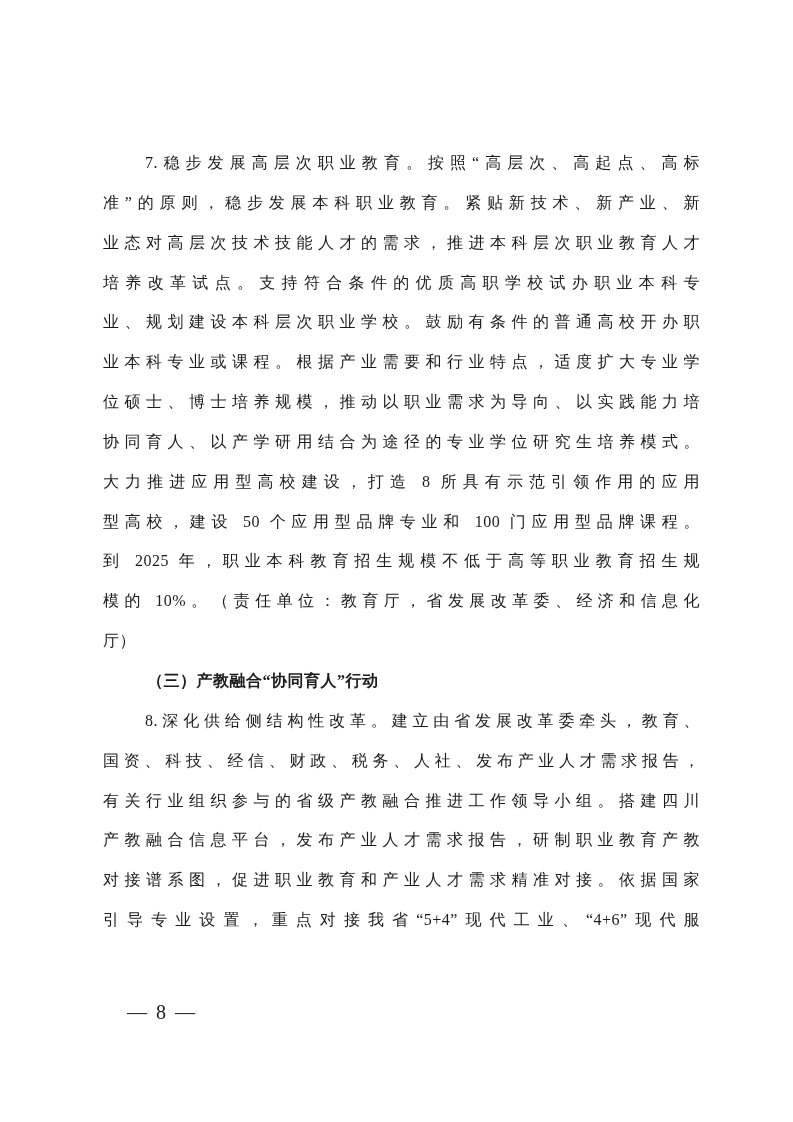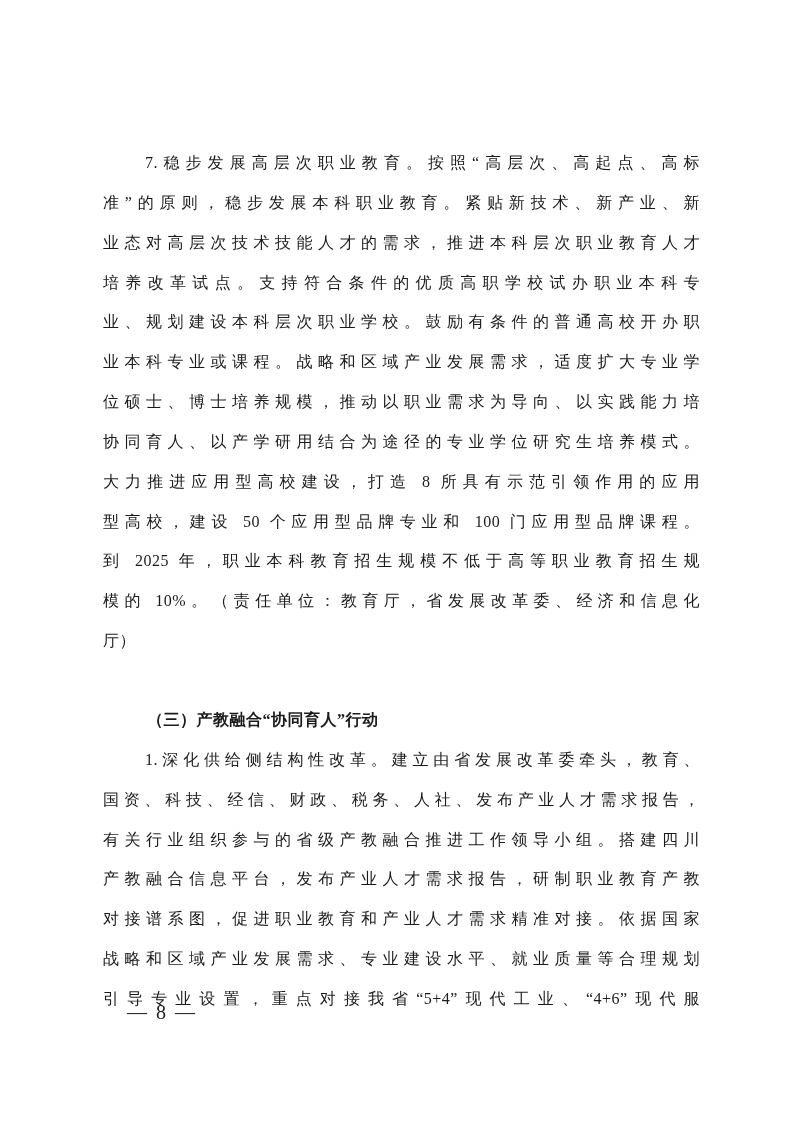--- a/index.html
+++ b/index.html
@@ -36,21 +36,20 @@
   }
   .ln.short {
     text-align: left;
     text-align-last: left;
   }
   .ln.heading {
     font-weight: bold;
     text-align: left;
     text-align-last: left;
     text-indent: 44px;
-    margin-top: 39px;
   }
   .footer {
     position: absolute;
     left: 127px;
     top: 1000px;
     font-size: 20px;
     line-height: 24px;
     letter-spacing: 2px;
     color: #222222;
   }
@@ -60,38 +59,37 @@
 
 <div class="page">
   <div class="textblock">
 
     <div>
       <div class="ln fi">7.稳步发展高层次职业教育。按照“高层次、高起点、高标</div>
       <div class="ln">准”的原则，稳步发展本科职业教育。紧贴新技术、新产业、新</div>
       <div class="ln">业态对高层次技术技能人才的需求，推进本科层次职业教育人才</div>
       <div class="ln">培养改革试点。支持符合条件的优质高职学校试办职业本科专</div>
       <div class="ln">业、规划建设本科层次职业学校。鼓励有条件的普通高校开办职</div>
-      <div class="ln">业本科专业或课程。战略和区域产业发展需求，适度扩大专业学</div>
+      <div class="ln">业本科专业或课程。根据产业需要和行业特点，适度扩大专业学</div>
       <div class="ln">位硕士、博士培养规模，推动以职业需求为导向、以实践能力培</div>
       <div class="ln">协同育人、以产学研用结合为途径的专业学位研究生培养模式。</div>
       <div class="ln">大力推进应用型高校建设，打造 8 所具有示范引领作用的应用</div>
       <div class="ln">型高校，建设 50 个应用型品牌专业和 100 门应用型品牌课程。</div>
       <div class="ln">到 2025 年，职业本科教育招生规模不低于高等职业教育招生规</div>
       <div class="ln">模的 10%。（责任单位：教育厅，省发展改革委、经济和信息化</div>
       <div class="ln short">厅）</div>
     </div>
 
     <div class="ln heading">（三）产教融合“协同育人”行动</div>
 
     <div>
-      <div class="ln fi">1.深化供给侧结构性改革。建立由省发展改革委牵头，教育、</div>
+      <div class="ln fi">8.深化供给侧结构性改革。建立由省发展改革委牵头，教育、</div>
       <div class="ln">国资、科技、经信、财政、税务、人社、发布产业人才需求报告，</div>
       <div class="ln">有关行业组织参与的省级产教融合推进工作领导小组。搭建四川</div>
       <div class="ln">产教融合信息平台，发布产业人才需求报告，研制职业教育产教</div>
       <div class="ln">对接谱系图，促进职业教育和产业人才需求精准对接。依据国家</div>
-      <div class="ln">战略和区域产业发展需求、专业建设水平、就业质量等合理规划</div>
       <div class="ln">引导专业设置，重点对接我省“5+4”现代工业、“4+6”现代服</div>
     </div>
 
   </div>
 
   <div class="footer">— 8 —</div>
 </div>
 
 </body></html>

